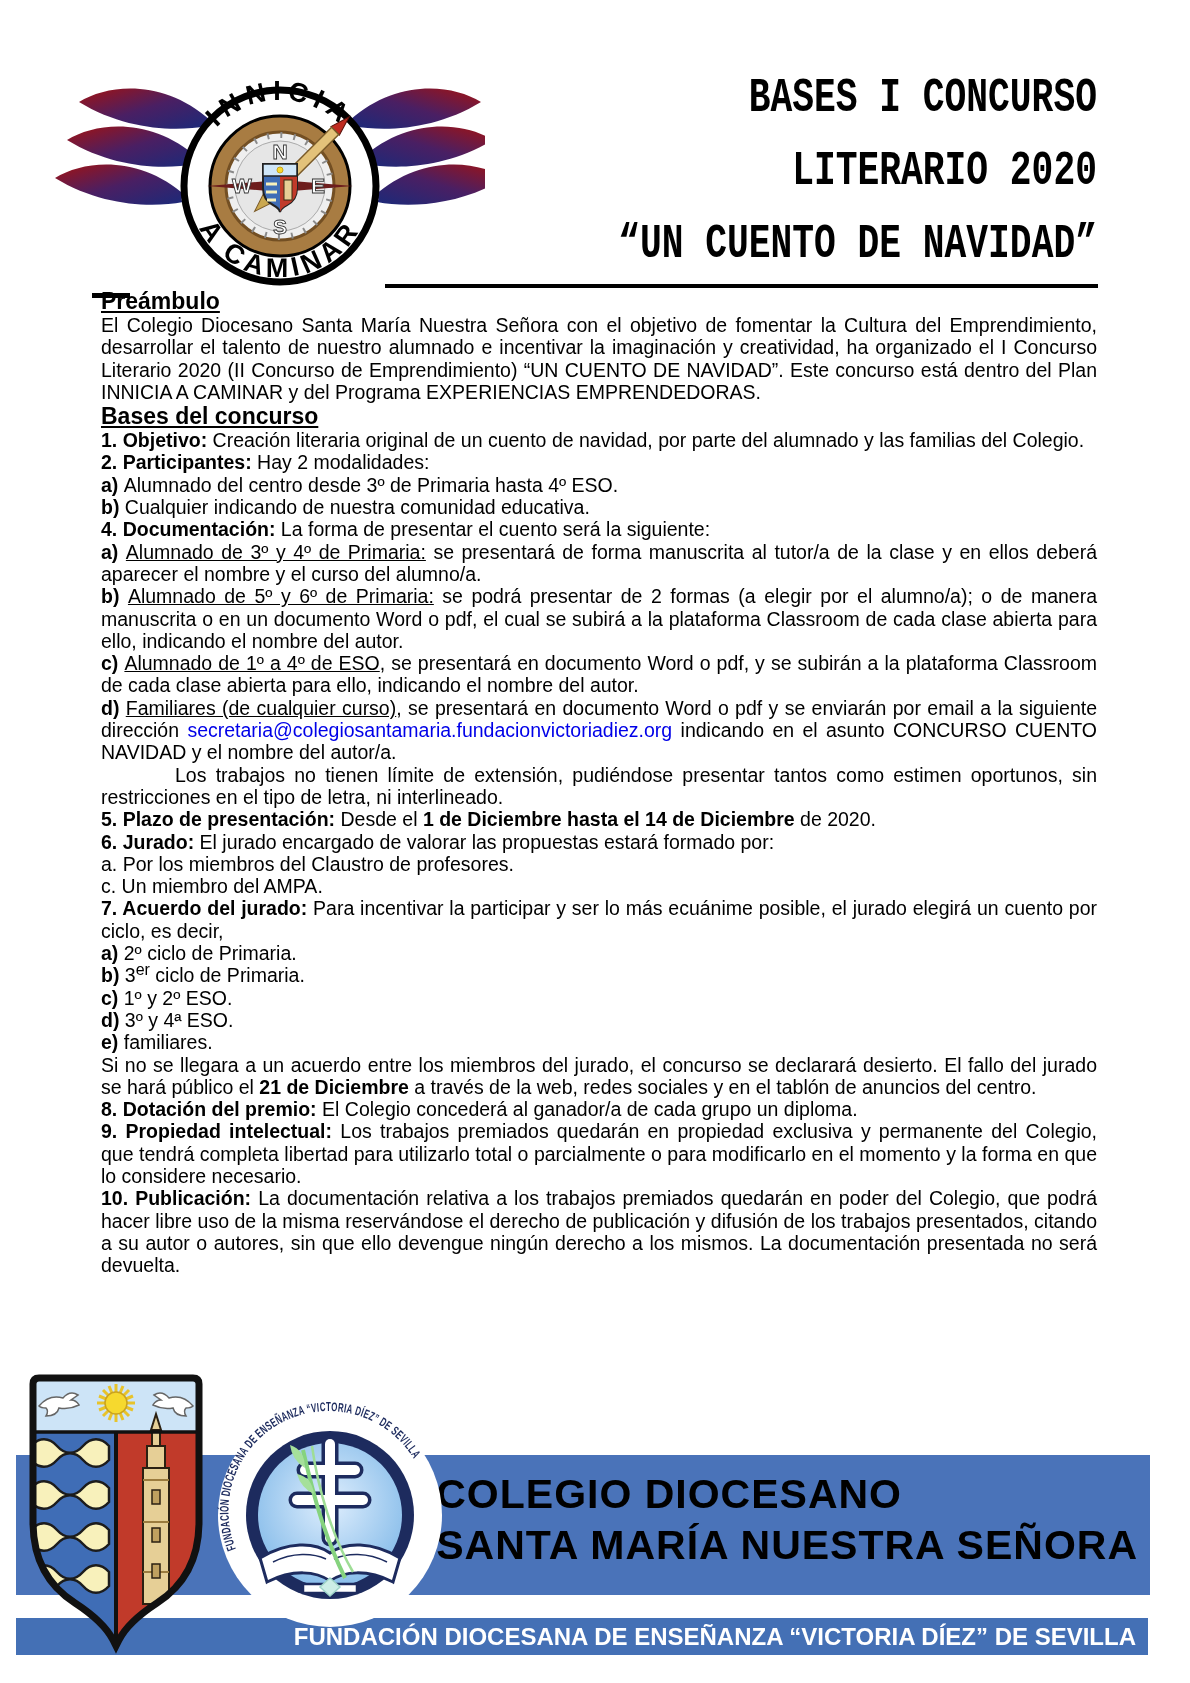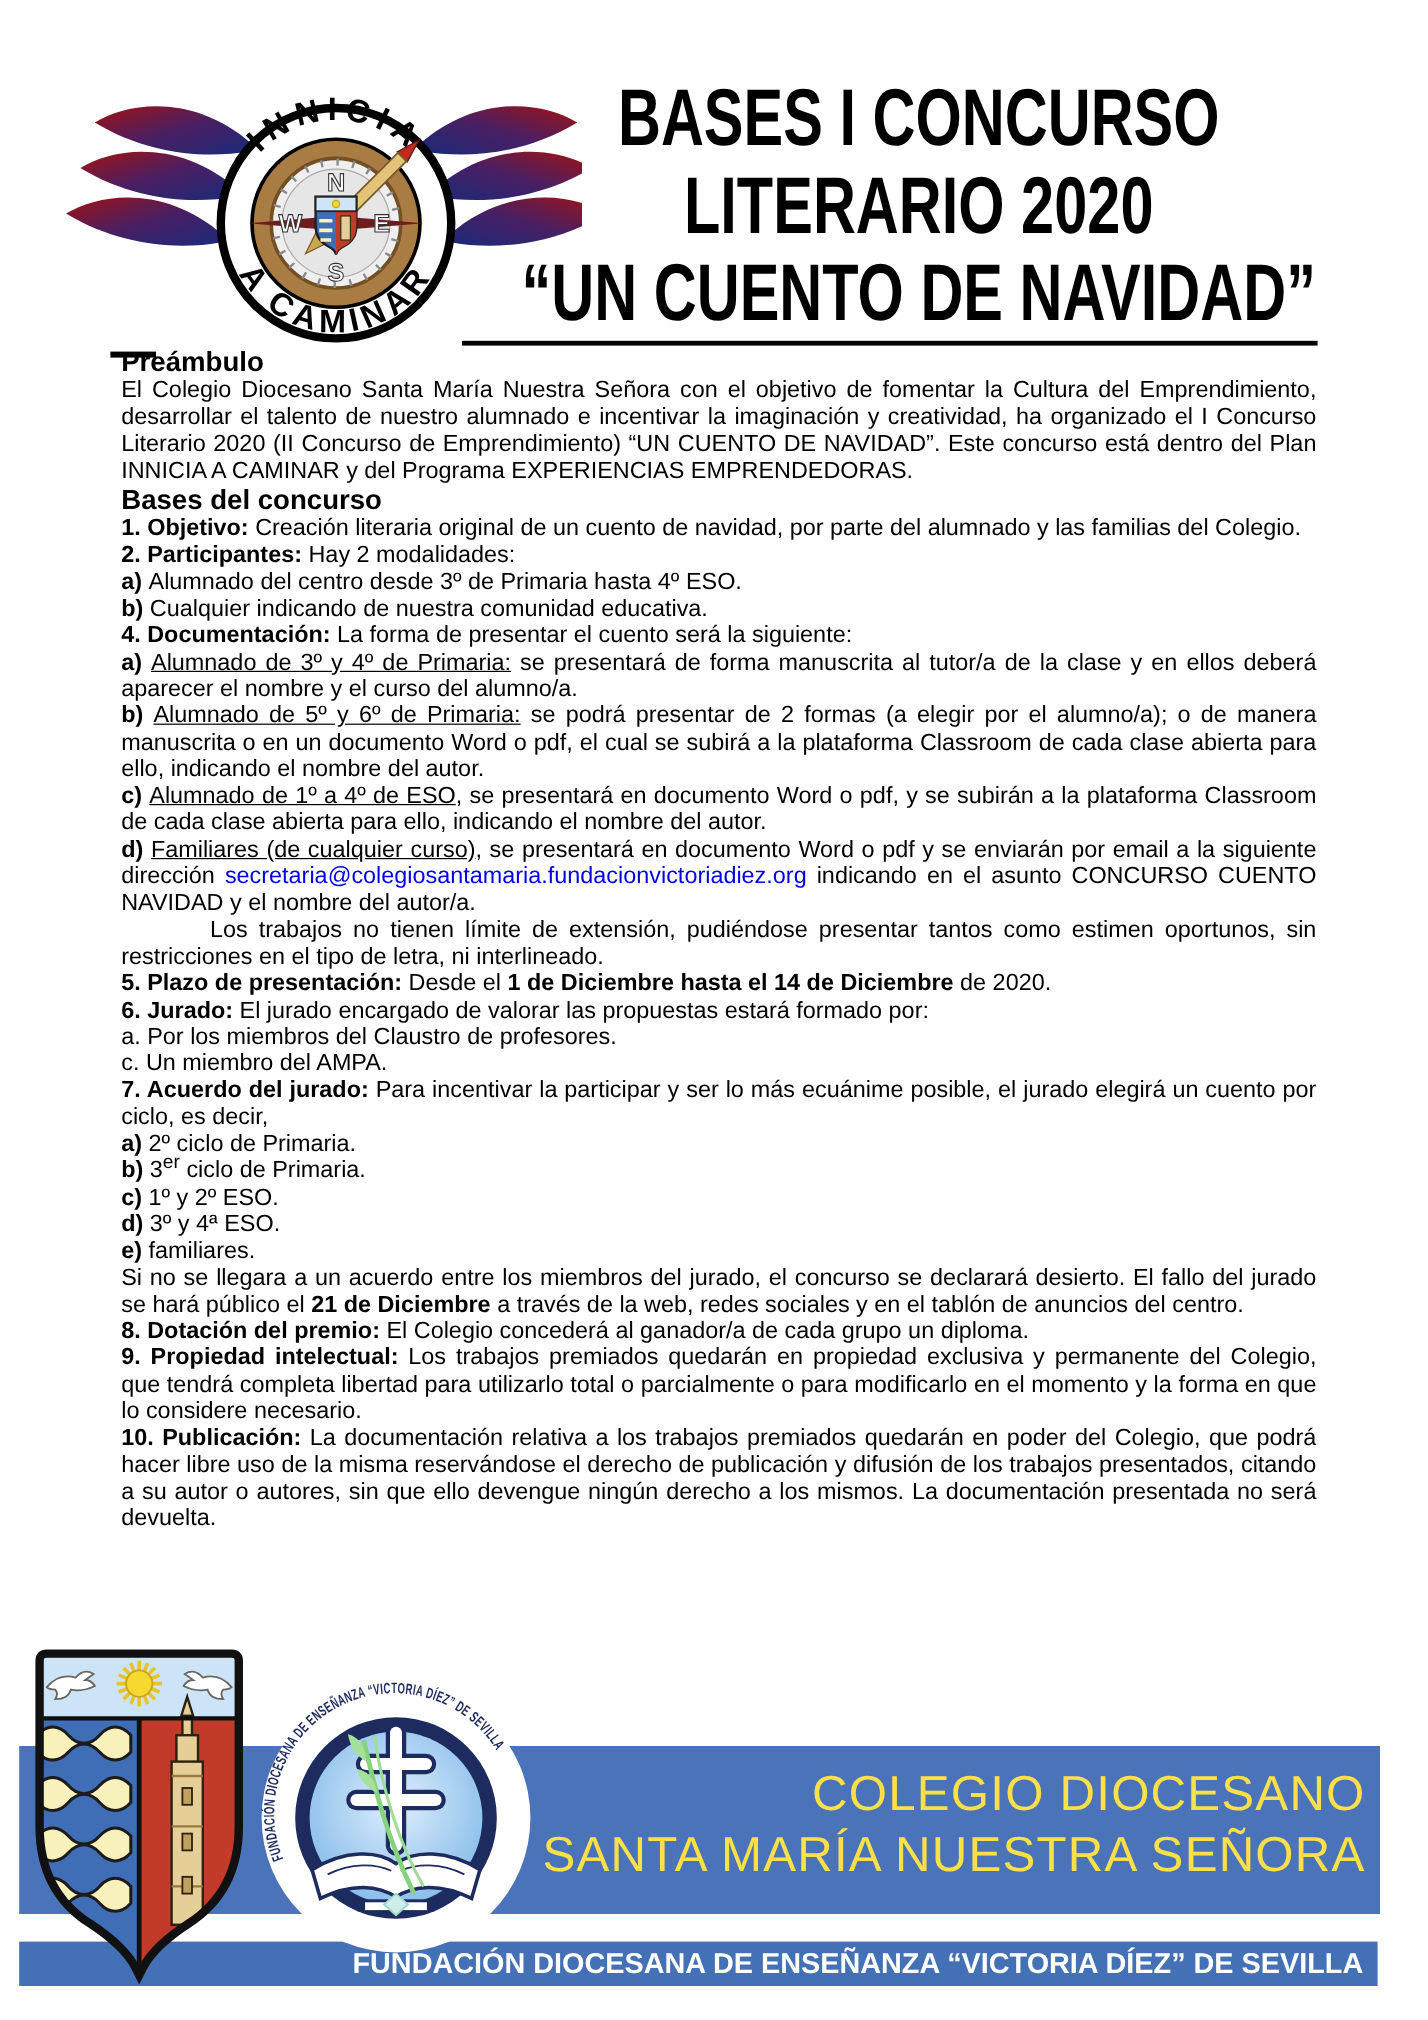--- a/index.html
+++ b/index.html
@@ -3,39 +3,39 @@
 <meta charset="utf-8">
 <style>
   html,body { margin:0; padding:0; }
   body {
     width:1190px; height:1683px; position:relative; background:#ffffff;
     font-family:"Liberation Sans", sans-serif; color:#000; overflow:hidden;
   }
   
   .logo-svg { position:absolute; left:55px; top:58px; }
   .logo-dash { position:absolute; left:92px; top:293px; width:38px; height:5px; background:#000; }
-  .title-block { position:absolute; top:62px; right:93px; text-align:center;
-    font-weight:bold; font-size:67px; line-height:73px; letter-spacing:0; }
+  .title-block { position:absolute; top:62px; right:93px; text-align:right;
+    font-weight:bold; font-size:49px; line-height:73px; letter-spacing:0;font-family:Liberation Mono, monospace; }
   .title-line { display:block; transform:scaleX(0.74); transform-origin:100% 50%; white-space:nowrap; }
   .title-rule { position:absolute; left:385px; top:284px; width:713px; height:4px; background:#000; }
   
   .content { position:absolute; left:101px; top:288px; width:996px;
     font-size:19.5px; line-height:22.3px; text-align:justify; }
   .content p { margin:0; }
   .section-head { font-size:23px; font-weight:bold; line-height:26px; }
-  .section-head span { }
+  .section-head span { text-decoration:underline; }
   .u { text-decoration:underline; }
   .sub { margin-left:74px; }
   .hang { text-indent:74px; }
   sup { font-size:16px; vertical-align:super; line-height:0; }
   .link { color:#0000e8; }
   
   .band-top { position:absolute; left:16px; top:1455px; width:1134px; height:140px; background:#4a73b9; }
-  .school-name { position:absolute; right:12px; top:14px; text-align:right; color:#fde047;
-    font-size:41px; line-height:51px; letter-spacing:1px; font-weight:normal; }
+  .school-name { position:absolute; right:12px; top:14px; color:#000000;
+    font-size:41px; line-height:51px; letter-spacing:1px; font-weight:bold; }
   .band-bottom { position:absolute; left:16px; top:1618px; width:1132px; height:37px; background:#4470b5; }
   .foundation-line { position:absolute; right:12px; top:0; height:37px; line-height:37px;
     color:#fff; font-weight:bold; font-size:24px; white-space:nowrap; }
   .crest-svg { position:absolute; left:25px; top:1372px; }
   .seal-svg { position:absolute; left:215px; top:1398px; }
 </style>
 </head>
 <body>
 
 <svg class="logo-svg" width="430" height="250" viewBox="0 0 430 250">

